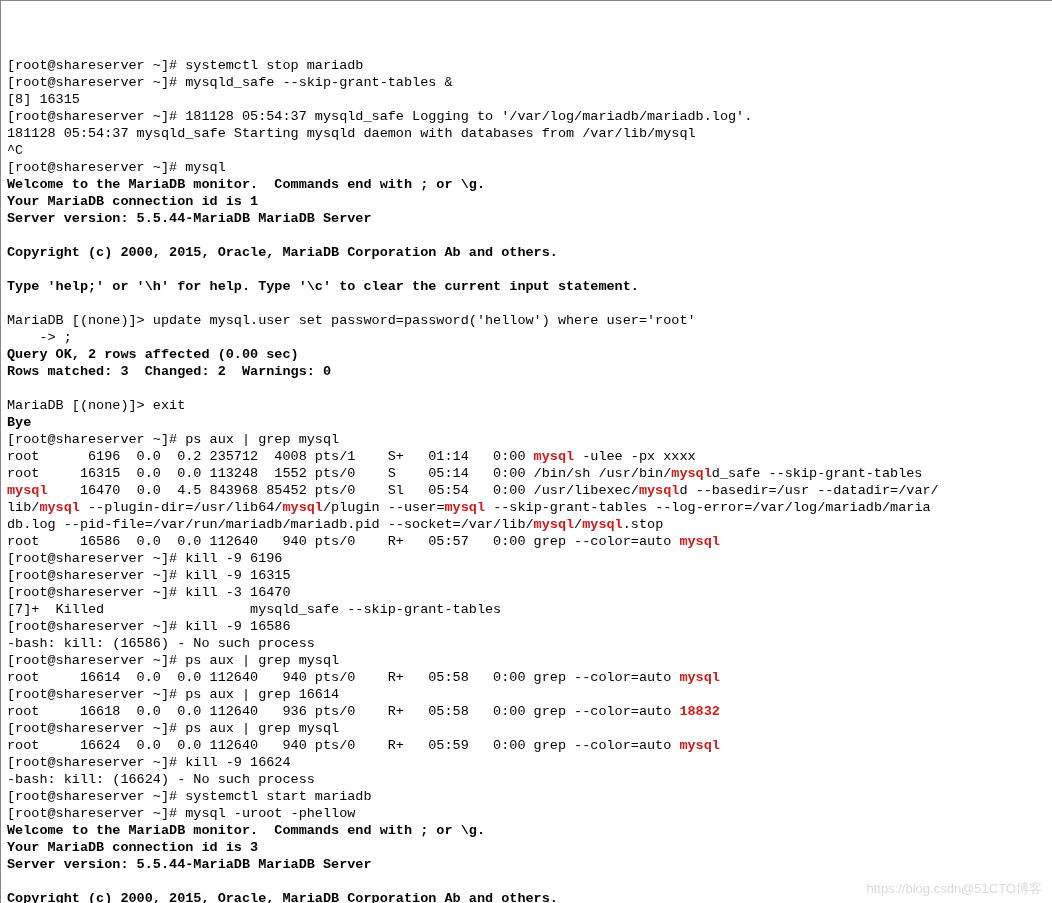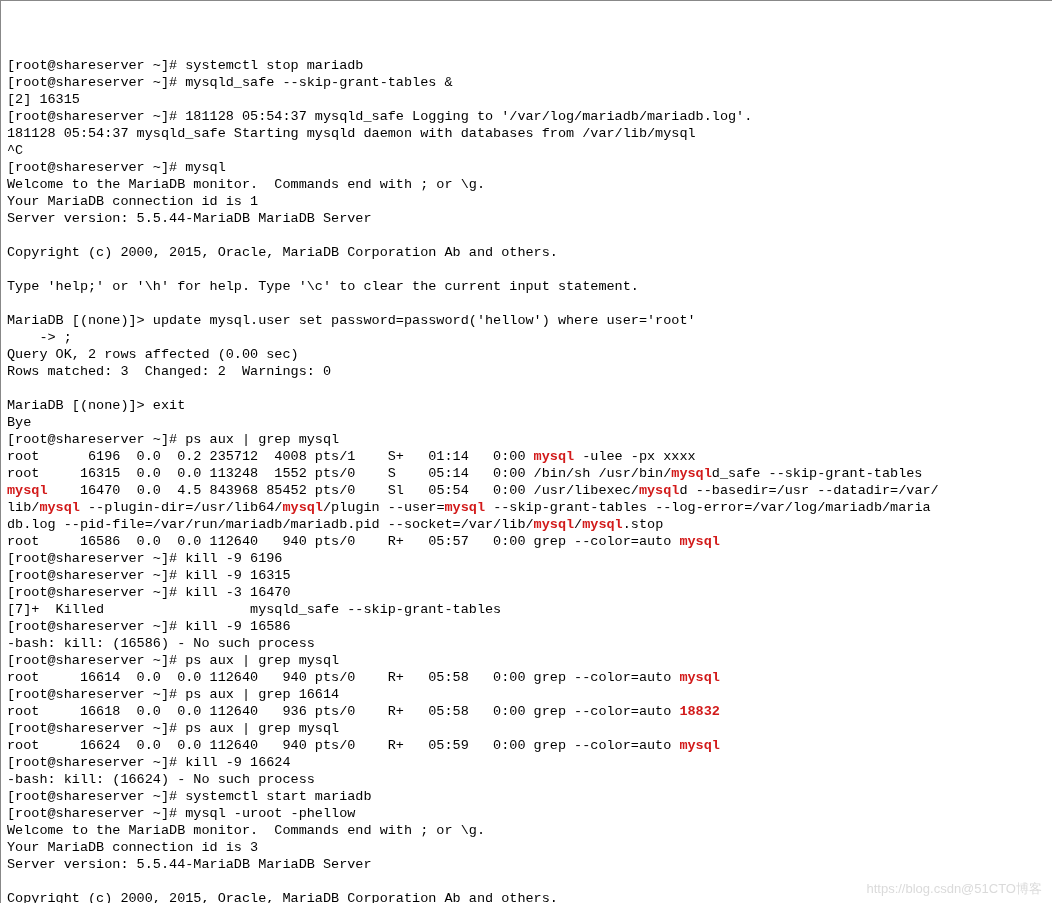--- a/index.html
+++ b/index.html
@@ -8,40 +8,40 @@
     background: #ffffff;
     font-family: "Courier New", Courier, monospace;
     font-size: 13.5px;
     line-height: 17px;
     color: #000;
     white-space: pre;
     border: 1px solid #888;
     width: 1040px;
     overflow-x: hidden;
   }
-  .b { font-weight: normal; }
+  .b { font-weight: bold; }
   .hl { color: #d21a1a; font-weight: bold; }
   .wm {
     position: fixed;
     right: 10px;
     bottom: 6px;
     color: rgba(150,150,150,0.35);
     font-family: Arial, sans-serif;
     font-size: 13px;
     white-space: nowrap;
     margin-left: 43px;
   }
 </style>
 </head>
 <body>
 
 
 <div><span>[root@shareserver ~]# </span><span>systemctl stop mariadb</span>
 <span>[root@shareserver ~]# </span><span>mysqld_safe --skip-grant-tables &amp;</span>
-<span>[2] 16315</span>
+<span>[8] 16315</span>
 <span>[root@shareserver ~]# </span><span>181128 05:54:37 mysqld_safe Logging to '/var/log/mariadb/mariadb.log'.</span>
 <span>181128 05:54:37 mysqld_safe Starting mysqld daemon with databases from /var/lib/mysql</span>
 <span>^C</span>
 <span>[root@shareserver ~]# </span><span>mysql</span>
 <span class="b">Welcome to the MariaDB monitor.  Commands end with ; or \g.</span>
 <span class="b">Your MariaDB connection id is 1</span>
 <span class="b">Server version: 5.5.44-MariaDB MariaDB Server</span>
 
 <span class="b">Copyright (c) 2000, 2015, Oracle, MariaDB Corporation Ab and others.</span>
 

